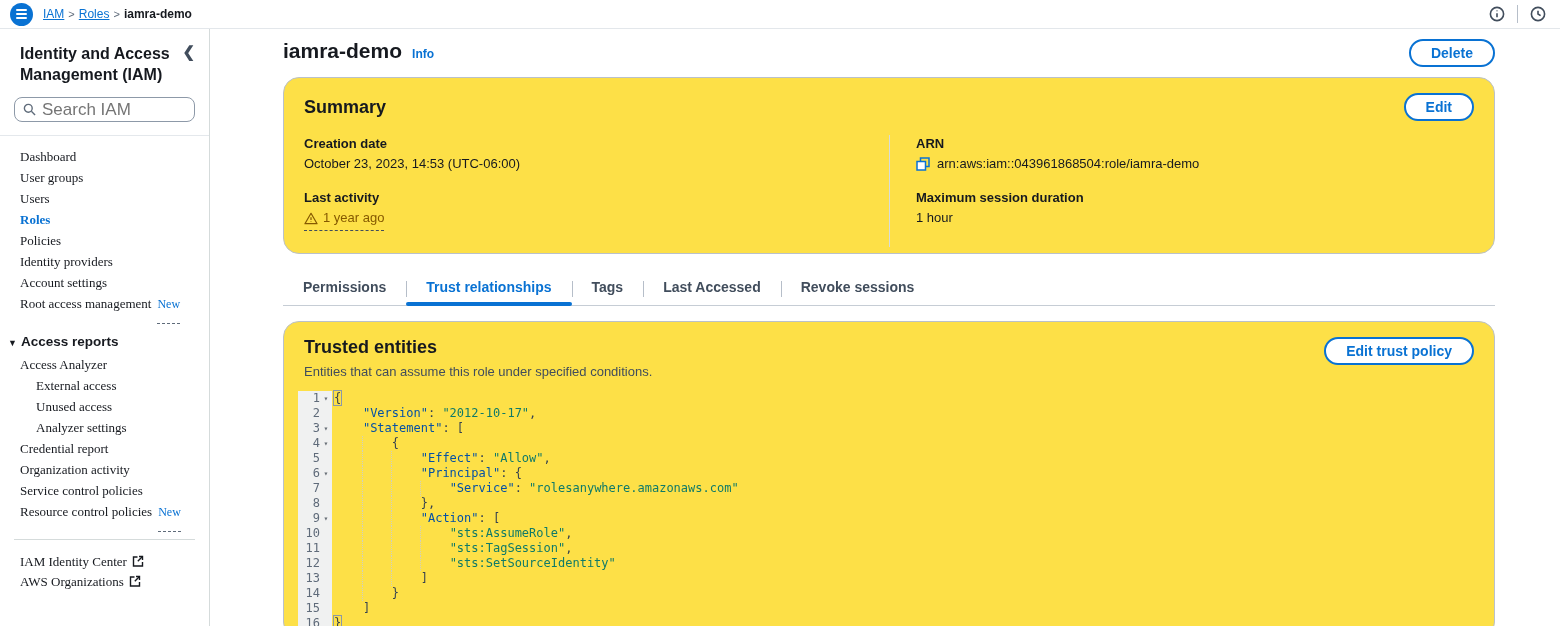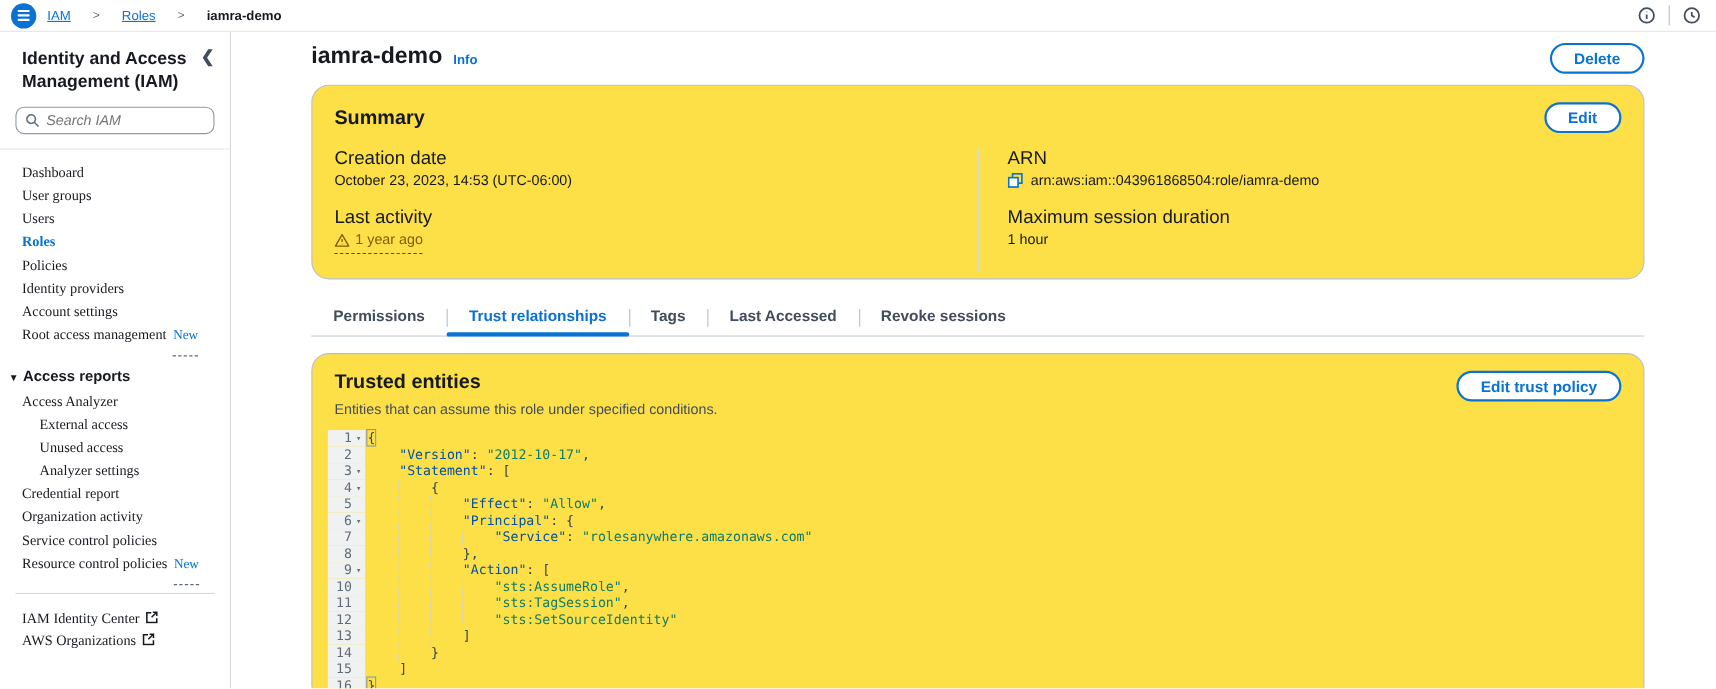--- a/index.html
+++ b/index.html
@@ -6,41 +6,41 @@
   html, body { width: 1560px; height: 626px; overflow: hidden; background: #fff;
     font-family: "Liberation Sans", sans-serif; color: #16191f; }
 
   
   .topbar { height: 29px; display: flex; align-items: center; gap: 10px;
     padding: 0 14px 0 10px; border-bottom: 1px solid #e3e7eb; }
   .hamburger { width: 23px; height: 23px; border-radius: 50%; background: #0972d3;
     display: flex; flex-direction: column; align-items: center; justify-content: center;
     gap: 2px; cursor: pointer; flex: 0 0 auto; }
   .hamburger i { display: block; width: 11px; height: 2px; background: #fff; border-radius: 1px; }
-  .crumbs { display: flex; align-items: center; gap: 20px; font-size: 12px; }
+  .crumbs { display: flex; align-items: center; gap: 4px; font-size: 12px; }
   .crumbs a { color: #0972d3; text-decoration: underline; cursor: pointer; }
   .crumb-sep { color: #5f6b7a; font-size: 11px; }
   .crumb-current { font-weight: 700; color: #16191f; }
   .topbar-right { margin-left: auto; display: flex; align-items: center; gap: 12px; }
   .tb-icon { width: 16px; height: 16px; color: #414d5c; cursor: pointer; display: block; }
   .tb-divider { width: 1px; height: 18px; background: #b6bec9; }
 
   .app { display: flex; height: 597px; }
 
   
   .sidebar { width: 210px; border-right: 1px solid #d5dbdb; padding-top: 14px;
     flex: 0 0 auto; overflow: hidden; }
   .side-head { display: flex; padding: 0 14px 0 20px; }
   .side-title { font-size: 16px; font-weight: 700; line-height: 21px; width: 150px; }
   .collapse-btn { margin-left: auto; color: #414d5c; font-size: 15px; font-weight: 700;
     cursor: pointer; line-height: 18px; }
   .side-search { margin: 12px 14px 0; border: 1px solid #8d99a8; border-radius: 8px;
     height: 25px; display: flex; align-items: center; padding: 0 8px; gap: 6px; background:#fff; }
   .side-search svg { width: 13px; height: 13px; color: #5f6b7a; flex: 0 0 auto; }
-  .side-search input { border: none; outline: none; font-style: italic; font-size: 13px;
+  .side-search input { border: none; outline: none; font-size: 17px;
     color: #7f1d1d; width: 100%; background: transparent; font-family: "Liberation Sans", sans-serif; }
   .side-divider { height: 1px; background: #e4e8ec; margin-top: 13px; }
   .side-nav { padding: 10px 0 0; font-size: 13px; }
   .nav-row { line-height: 21px; padding-left: 20px; cursor: pointer; white-space: nowrap; font-family: Liberation Serif, serif; }
   .nav-row.lvl2 { padding-left: 36px; }
   .nav-row.active { color: #0972d3; font-weight: 700; }
   .nav-section { font-weight: 700; font-size: 13.5px; padding-left: 8px; margin-top: 8px;
     line-height: 22px; cursor: pointer; }
   .nav-section .tri { font-size: 9px; margin-right: 4px; color: #16191f; }
   .nav-spacer { height: 8px; }
@@ -62,21 +62,21 @@
   .page-head .btn { margin-left: auto; }
 
   .card { border: 1px solid #bac1ca; border-radius: 16px; background: #fde047; }
   .summary-card { margin-top: 10px; padding: 15px 20px 6px; }
   .card-title-row { display: flex; align-items: center; }
   .card-title { font-size: 18px; font-weight: 700; }
   .card-title-row .btn { margin-left: auto; }
   .summary-grid { display: grid; grid-template-columns: 1fr 1fr; margin-top: 14px; }
   .sum-col2 { border-left: 1px solid #d5dbdb; padding-left: 26px; }
   .field { margin-bottom: 16px; }
-  .field-label { font-size: 17px; font-weight: 400; line-height: 18px; }
+  .field-label { font-size: 13px; font-weight: 700; line-height: 18px; }
   .field-value { font-size: 13px; line-height: 18px; margin-top: 2px; }
   .warn-val { color: #855900; display: inline-flex; align-items: center; gap: 5px;
     border-bottom: 1px dashed #414d5c; padding-bottom: 3px; cursor: default; }
   .warn-val svg { width: 14px; height: 13px; }
   .arn-row { display: flex; align-items: center; gap: 7px; }
   .copy-icon { width: 14px; height: 14px; color: #0972d3; cursor: pointer; flex: 0 0 auto; }
 
   
   .tabs { display: flex; margin-top: 20px; border-bottom: 1px solid #c6cdd5; }
   .tab { position: relative; font-size: 14px; font-weight: 700; color: #414d5c;

